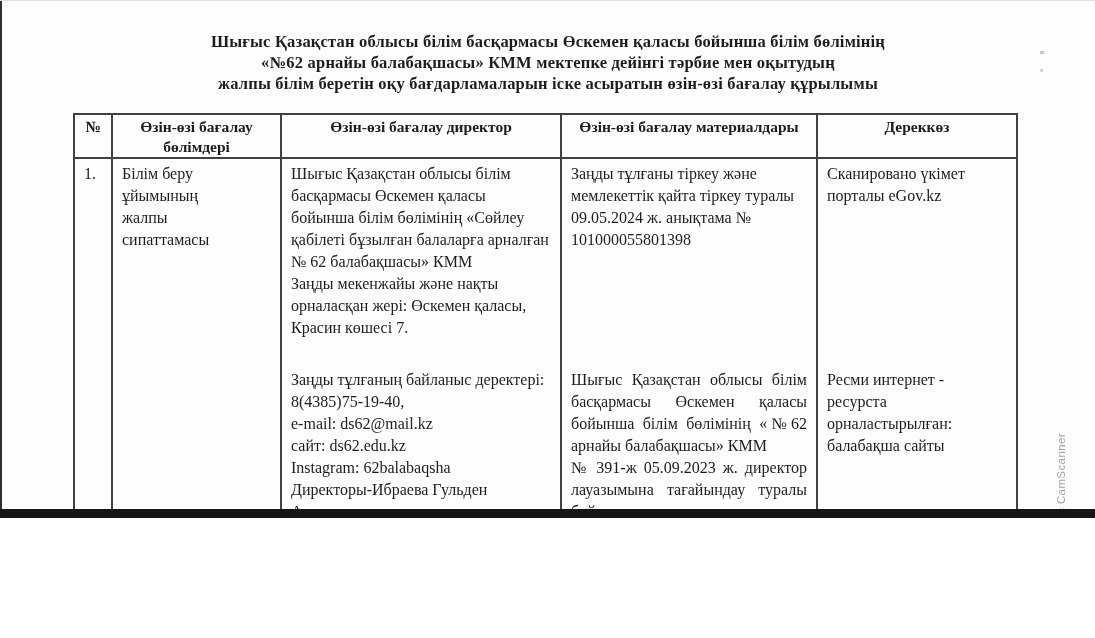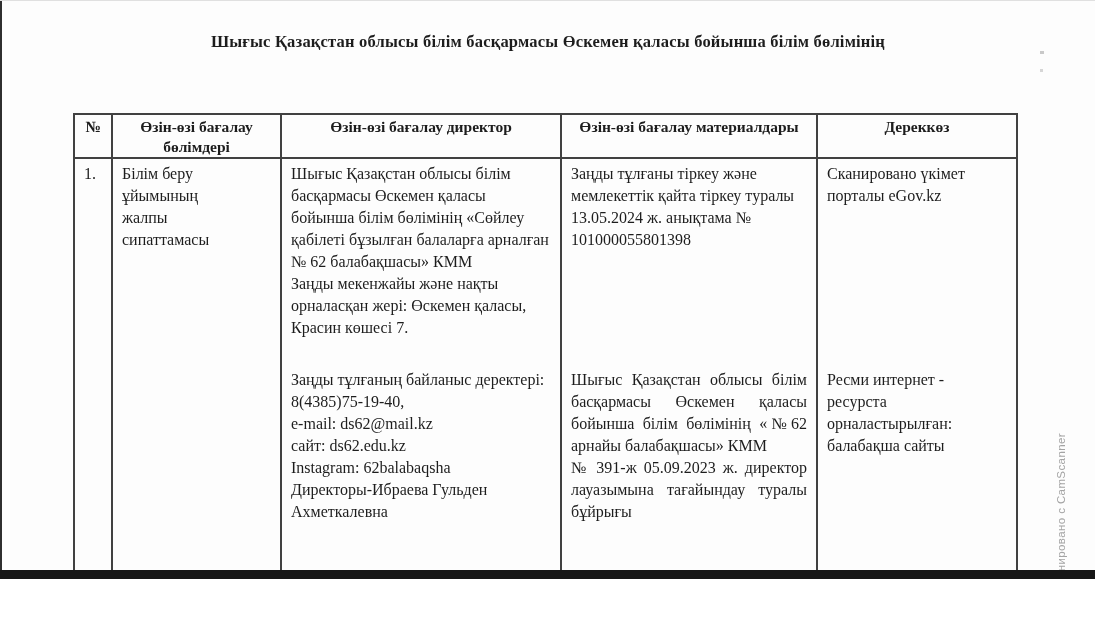--- a/index.html
+++ b/index.html
@@ -1,19 +1,19 @@
 <!DOCTYPE html>
 <html><head>
 <meta charset="utf-8">
 <style>
   html, body { margin: 0; padding: 0; background: #ffffff; }
   .page {
     position: relative;
     width: 1095px;
-    height: 579px;
+    height: 518px;
     background: #fdfdfd;
     overflow: hidden;
     font-family: "Liberation Serif", serif;
     color: #1d1d1d;
     border-top: 1px solid #e0e0e0;
     box-sizing: border-box;
   }
   .edge-left {
     position: absolute; left: 0; top: 0;
     width: 2px; height: 638px;
@@ -120,20 +120,22 @@
 </style>
 </head>
 <body>
 
 <div class="page">
 
   <div class="edge-left"></div>
 
   <div class="doc-title">
     <div>Шығыс Қазақстан облысы білім басқармасы Өскемен қаласы бойынша білім бөлімінің</div>
+    <div>«№62 арнайы балабақшасы» КММ мектепке дейінгі тәрбие мен оқытудың</div>
+    <div>жалпы білім беретін оқу бағдарламаларын іске асыратын өзін-өзі бағалау құрылымы</div>
   </div>
 
   <table class="doc-table">
     <colgroup>
       <col style="width:38px">
       <col style="width:169px">
       <col style="width:280px">
       <col style="width:256px">
       <col style="width:200px">
     </colgroup>
@@ -157,21 +159,21 @@
           <div class="para-1">Шығыс Қазақстан облысы білім басқармасы Өскемен қаласы бойынша білім бөлімінің «Сөйлеу қабілеті бұзылған балаларға арналған № 62 балабақшасы»  КММ
 Заңды мекенжайы және нақты орналасқан жері: Өскемен қаласы, Красин көшесі 7.</div>
           <div class="para-2">Заңды тұлғаның байланыс деректері:
 8(4385)75-19-40,
 e-mail: ds62@mail.kz
 сайт: ds62.edu.kz
 Instagram: 62balabaqsha
 Директоры-Ибраева Гульден Ахметкалевна</div>
         </td>
         <td class="c-materials">
-          <div class="para-1">Заңды тұлғаны тіркеу және мемлекеттік қайта тіркеу туралы 13.05.2024 ж. анықтама № 101000055801398</div>
+          <div class="para-1">Заңды тұлғаны тіркеу және мемлекеттік қайта тіркеу туралы 09.05.2024 ж. анықтама № 101000055801398</div>
           <div class="para-2 justified">Шығыс Қазақстан облысы білім басқармасы Өскемен қаласы бойынша білім бөлімінің «№62 арнайы балабақшасы» КММ
 № 391-ж 05.09.2023 ж. директор лауазымына тағайындау туралы бұйрығы</div>
         </td>
         <td class="c-source">
           <div class="para-1">Сканировано үкімет
 порталы eGov.kz</div>
           <div class="para-2">Ресми интернет -
 ресурста
 орналастырылған:
 балабақша сайты</div>

